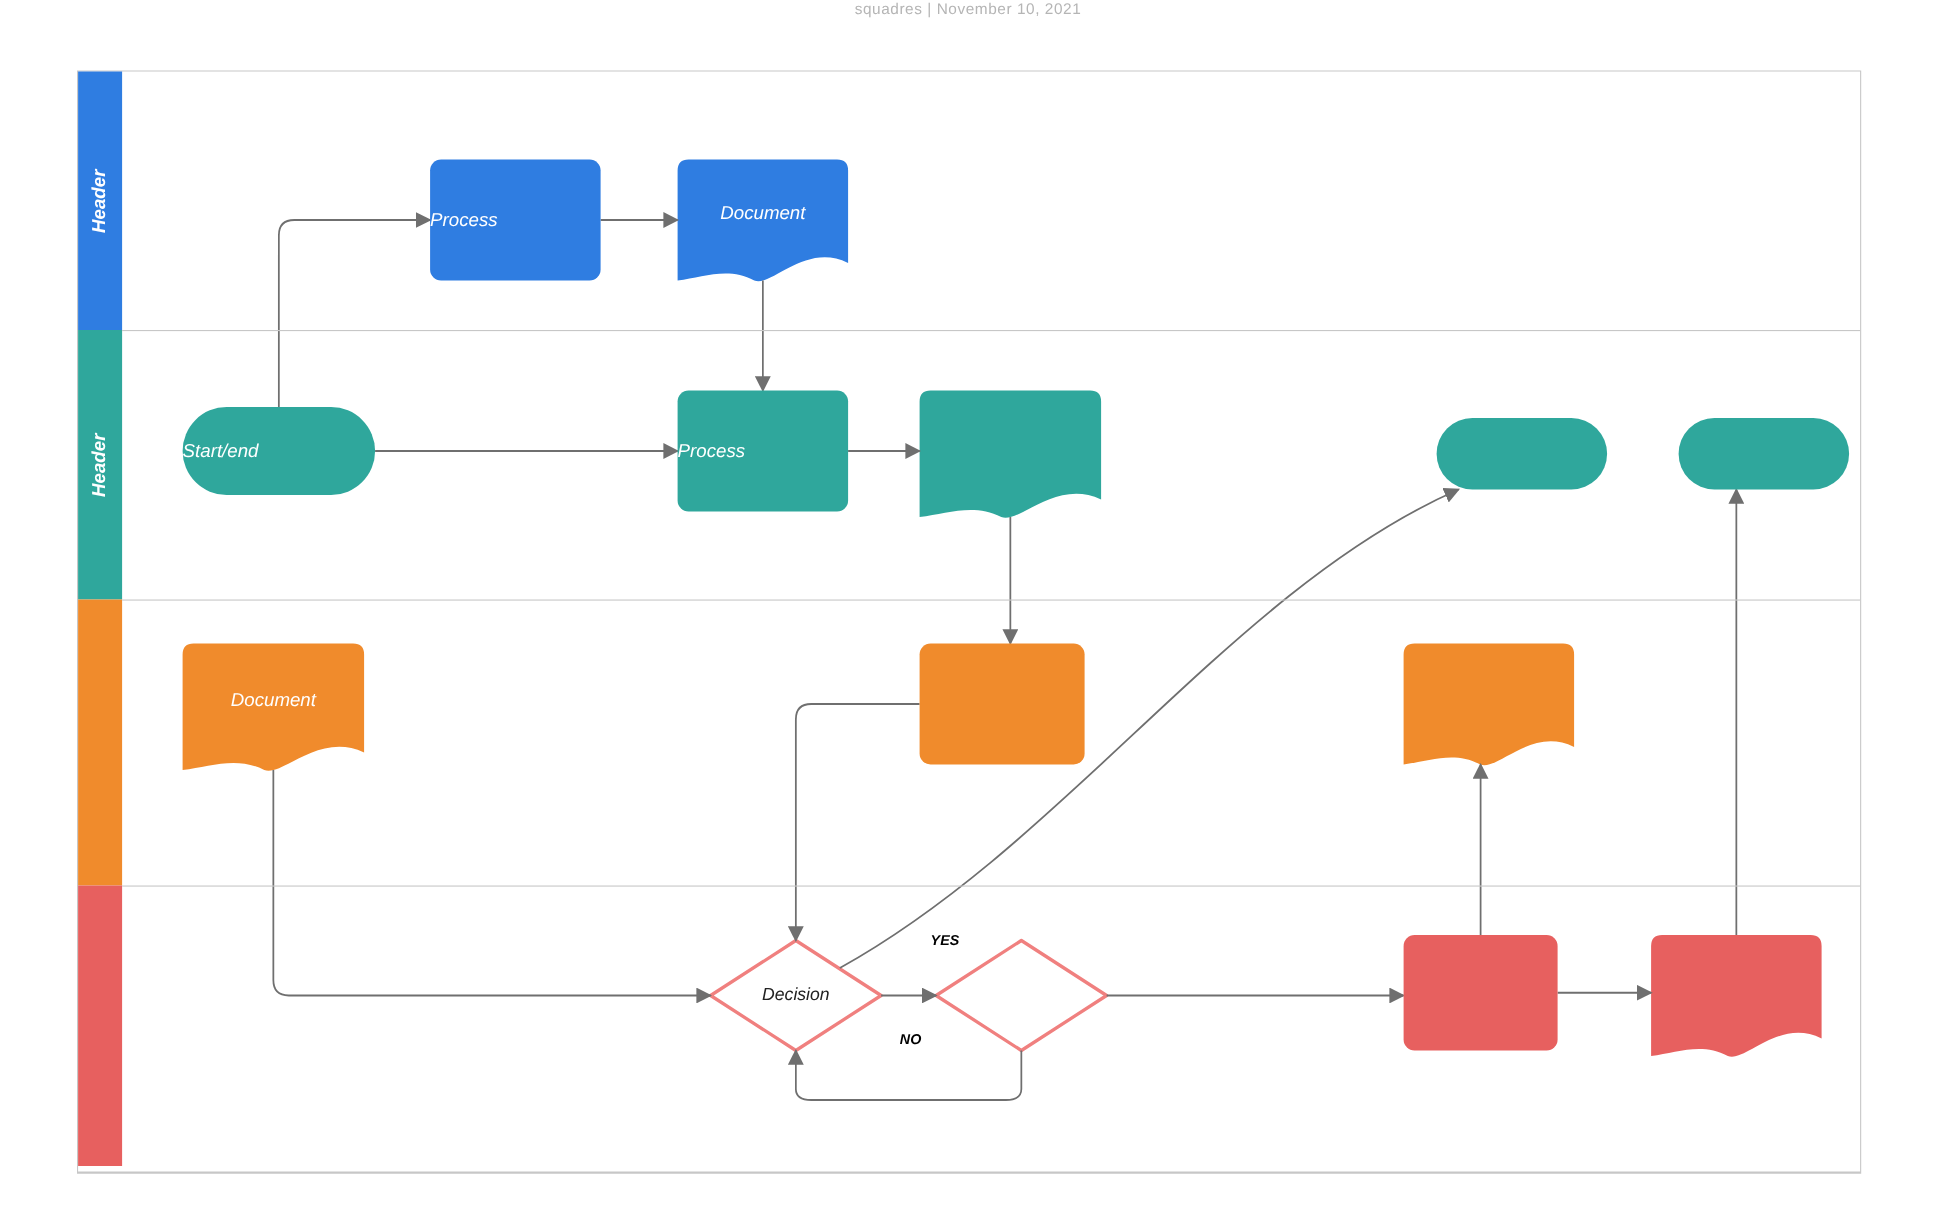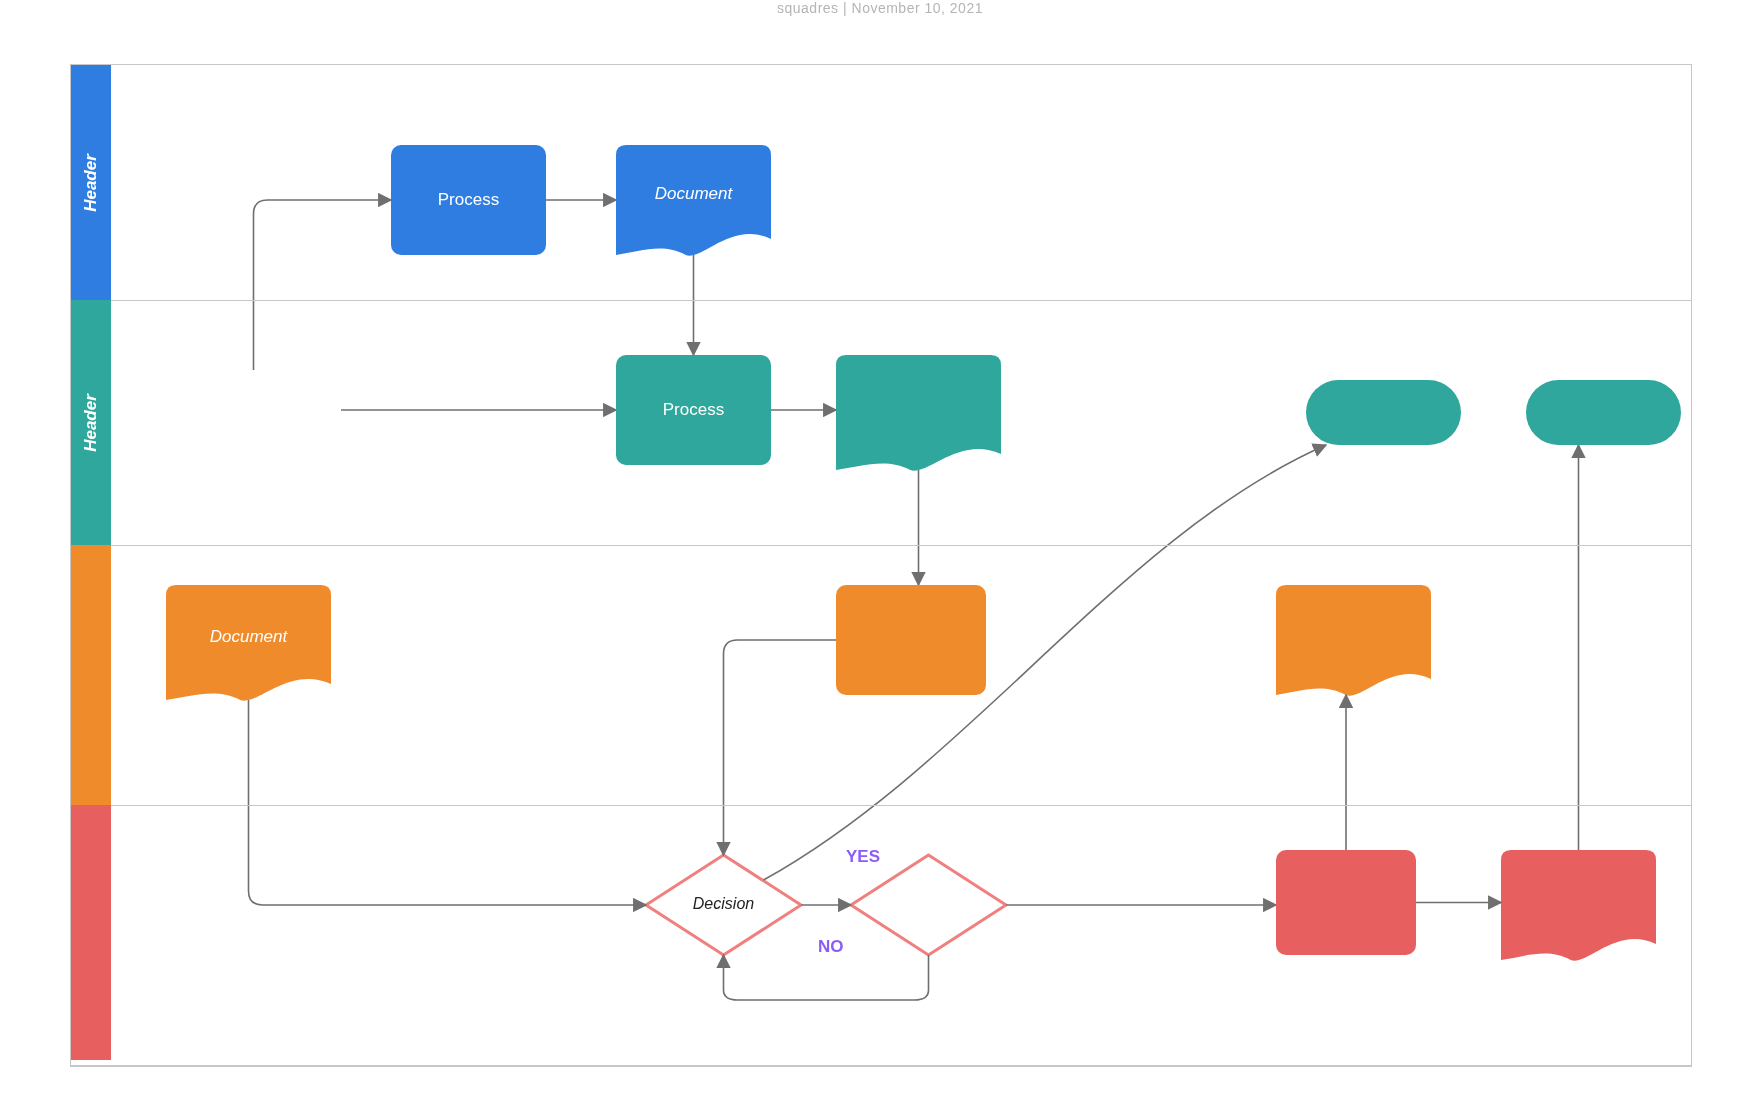--- a/index.html
+++ b/index.html
@@ -2,23 +2,23 @@
 <html><head>
 <meta charset="utf-8">
 <style>
 html,body{margin:0;padding:0;background:#fff;font-family:Arial,Helvetica,sans-serif}
 .page{width:1760px;height:1114px;position:relative;background:#fff;overflow:hidden}
 .top-meta{position:absolute;left:50%;top:0;transform:translateX(-50%);font-size:14px;color:#b5b5b5;letter-spacing:.5px}
 .frame{position:absolute;left:70px;top:64px;width:1620px;height:1000px;border:1px solid #c7c7c7;border-bottom:2px solid #c7c7c7;background:#fff}
 .lane-head{position:absolute;left:0;width:40px;display:flex;align-items:center;justify-content:center}
 .lane-head span{transform:rotate(-90deg);color:#fff;font-style:italic;font-weight:600;font-size:17px;white-space:nowrap}
 .lane-line{position:absolute;left:40px;right:0;height:0;border-top:1px solid #c7c7c7}
-.shape{position:absolute;display:flex;align-items:center;justify-content:center;color:#fff;font-size:17px;font-weight:500;box-sizing:border-box}
+.shape{position:absolute;display:flex;align-items:center;color:#fff;font-style:italic;font-size:17px;font-weight:500;box-sizing:border-box}
 .rect{border-radius:10px}
-.edge-label{position:absolute;font-weight:700;color:#8b5cf6;font-size:17px}
+.edge-label{position:absolute;font-style:italic;font-weight:700;color:#000000;font-size:13px}
 </style>
 </head>
 <body>
 
 <div class="page">
   <div class="top-meta">squadres  |  November 10, 2021</div>
   <div class="frame">
     <svg id="diagram-svg" width="1620" height="1000" style="position:absolute;left:0;top:0">
         <defs>
           <marker id="arrow" viewBox="0 0 10 10" refX="9" refY="5" markerWidth="9" markerHeight="9" orient="auto-start-reverse">
@@ -89,20 +89,23 @@
         <span>Header</span>
       </div>
       <div class="lane-line" style="top: 235px;"></div>
       <div class="lane-head" style="top: 480px; height: 260px; background: rgb(240, 139, 44);"></div>
       <div class="lane-line" style="top: 480px;"></div>
       <div class="lane-head" style="top: 740px; height: 255px; background: rgb(231, 96, 95);"></div>
       <div class="lane-line" style="top: 740px;"></div>
       <div class="shape rect" style="left: 320px; top: 80px; width: 155px; height: 110px; background: rgb(47, 125, 225);">
         <span>Process</span>
       </div>
+      <div class="shape" style="left: 95px; top: 305px; width: 175px; height: 80px; background: rgb(47, 167, 156); border-radius: 40px;">
+        <span>Start/end</span>
+      </div>
       <div class="shape rect" style="left: 545px; top: 290px; width: 155px; height: 110px; background: rgb(47, 167, 156);">
         <span>Process</span>
       </div>
       <div class="shape" style="left: 1235px; top: 315px; width: 155px; height: 65px; background: rgb(47, 167, 156); border-radius: 32.5px;"></div>
       <div class="shape" style="left: 1455px; top: 315px; width: 155px; height: 65px; background: rgb(47, 167, 156); border-radius: 32.5px;"></div>
       <div class="shape rect" style="left: 765px; top: 520px; width: 150px; height: 110px; background: rgb(240, 139, 44);"></div>
       <div class="shape rect" style="left: 1205px; top: 785px; width: 140px; height: 105px; background: rgb(231, 96, 95);"></div>
     </div>
 </div>
 

